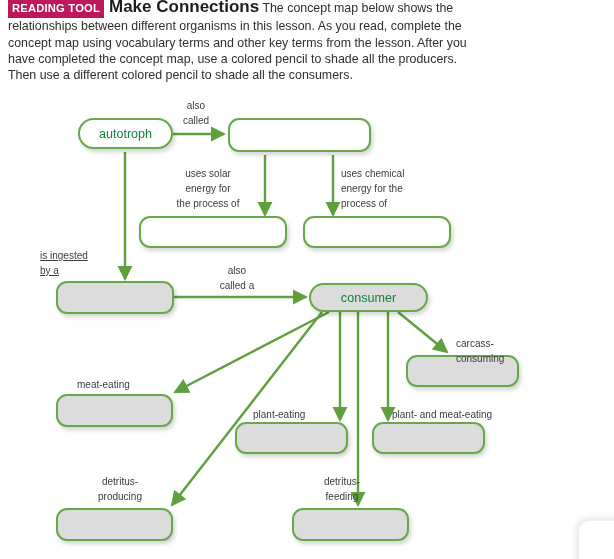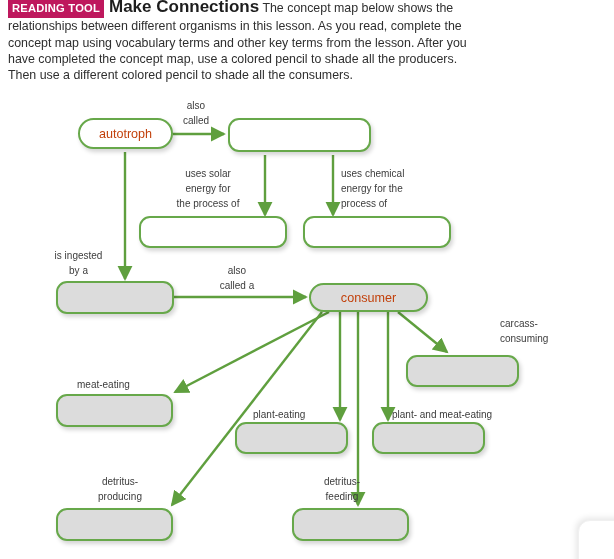--- a/index.html
+++ b/index.html
@@ -53,36 +53,36 @@
     position:absolute;
     box-sizing:border-box;
     border:2px solid #67a84a;
     border-radius:11px;
     background:#dddddd;
     box-shadow:2px 3px 4px rgba(0,0,0,.17);
     display:flex;
     align-items:center;
     justify-content:center;
     font-size:12.6px;
-    color:#c2410c;
+    color:#15803d;
   }
   .box.blank{background:#ffffff;}
   .box.gray{background:#dcdcdc;}
   .box.pill{border-radius:16px;}
 
   
   .lbl{
     position:absolute;
     font-size:10px;
     line-height:15px;
     color:#3c3c3c;
     white-space:pre-line;
   }
   .lbl.c{text-align:center;}
-  .lbl.r{text-align:center;}
+  .lbl.r{text-align:left;text-decoration:underline;}
   .lbl.l{text-align:left;}
 
   
   .edge-box{
     position:absolute;
     border:1px solid #f0f0f0;
     border-radius:12px;
     background:#ffffff;
     box-shadow:-2px -2px 6px rgba(0,0,0,.10);
   }
@@ -188,21 +188,21 @@
 <div class="lbl l" style="left:341px; top:166px; width:116px;">uses chemical
 energy for the
 process of</div>
 
 <div class="lbl r" style="left:40px;  top:248px; width:77px;">is ingested
 by a</div>
 
 <div class="lbl c" style="left:200px; top:263px; width:74px;">also
 called a</div>
 
-<div class="lbl l" style="left:456px; top:316px; width:100px;margin-left:44px;">carcass-
+<div class="lbl l" style="left:456px; top:336px; width:100px;">carcass-
 consuming</div>
 
 <div class="lbl l" style="left:77px;  top:377px; width:110px;">meat-eating</div>
 
 <div class="lbl l" style="left:253px; top:407px; width:90px;">plant-eating</div>
 
 <div class="lbl l" style="left:392px; top:407px; width:150px;">plant- and meat-eating</div>
 
 <div class="lbl c" style="left:75px;  top:474px; width:90px;">detritus-
 producing</div>

